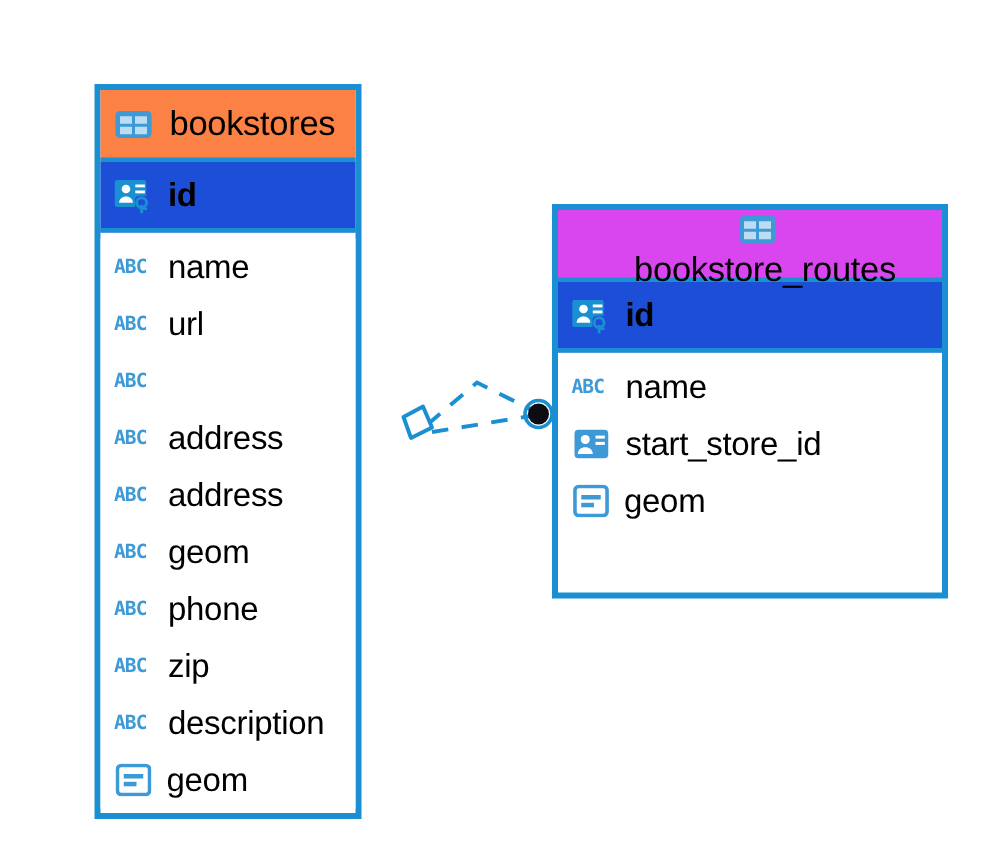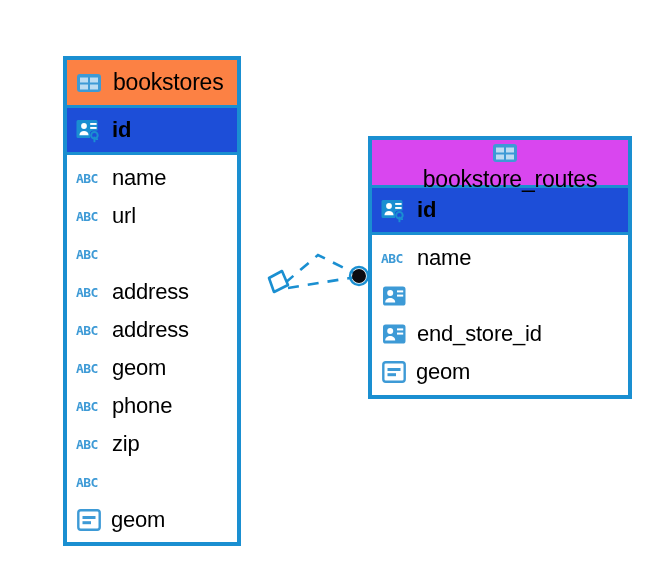--- a/index.html
+++ b/index.html
@@ -178,20 +178,21 @@
         <span class="field-label">phone</span>
       </div>
 
       <div class="field-row">
         <span class="abc-icon">ABC</span>
         <span class="field-label">zip</span>
       </div>
 
       <div class="field-row">
         <span class="abc-icon">ABC</span>
+        <span class="field-label">description</span>
       </div>
 
       <div class="field-row">
         <span class="icon small">
           <svg width="24" height="22" viewBox="0 0 24 22">
             <rect x="1.3" y="1.3" width="21.4" height="19.4" rx="2.5" fill="#ffffff" stroke="#3d9ad6" stroke-width="2.4"></rect>
             <rect x="5.5" y="7" width="13" height="3" fill="#3d9ad6"></rect>
             <rect x="5.5" y="12.2" width="8.5" height="3" fill="#3d9ad6"></rect>
           </svg>
         </span>
@@ -242,34 +243,23 @@
       <div class="field-row">
         <span class="icon">
           <svg width="25" height="22" viewBox="0 0 25 22">
             <rect x="1" y="1.5" width="22.5" height="19" rx="2.6" fill="#3d9ad6"></rect>
             <circle cx="8.2" cy="8" r="3" fill="#ffffff"></circle>
             <path d="M3.2 17.6c0-2.8 2.3-4.5 5-4.5s5 1.7 5 4.5z" fill="#ffffff"></path>
             <rect x="15" y="5.4" width="6.2" height="2" fill="#ffffff"></rect>
             <rect x="15" y="9.6" width="6.2" height="2" fill="#ffffff"></rect>
           </svg>
         </span>
-      </div>
-
-      <div class="field-row">
-        <span class="icon">
-          <svg width="25" height="22" viewBox="0 0 25 22">
-            <rect x="1" y="1.5" width="22.5" height="19" rx="2.6" fill="#3d9ad6"></rect>
-            <circle cx="8.2" cy="8" r="3" fill="#ffffff"></circle>
-            <path d="M3.2 17.6c0-2.8 2.3-4.5 5-4.5s5 1.7 5 4.5z" fill="#ffffff"></path>
-            <rect x="15" y="5.4" width="6.2" height="2" fill="#ffffff"></rect>
-            <rect x="15" y="9.6" width="6.2" height="2" fill="#ffffff"></rect>
-          </svg>
-        </span>
-        <span class="field-label">end_store_id</span>
-      </div>
+        <span class="field-label">start_store_id</span>
+      </div>
+
 
       <div class="field-row">
         <span class="icon small">
           <svg width="24" height="22" viewBox="0 0 24 22">
             <rect x="1.3" y="1.3" width="21.4" height="19.4" rx="2.5" fill="#ffffff" stroke="#3d9ad6" stroke-width="2.4"></rect>
             <rect x="5.5" y="7" width="13" height="3" fill="#3d9ad6"></rect>
             <rect x="5.5" y="12.2" width="8.5" height="3" fill="#3d9ad6"></rect>
           </svg>
         </span>
         <span class="field-label">geom</span>

